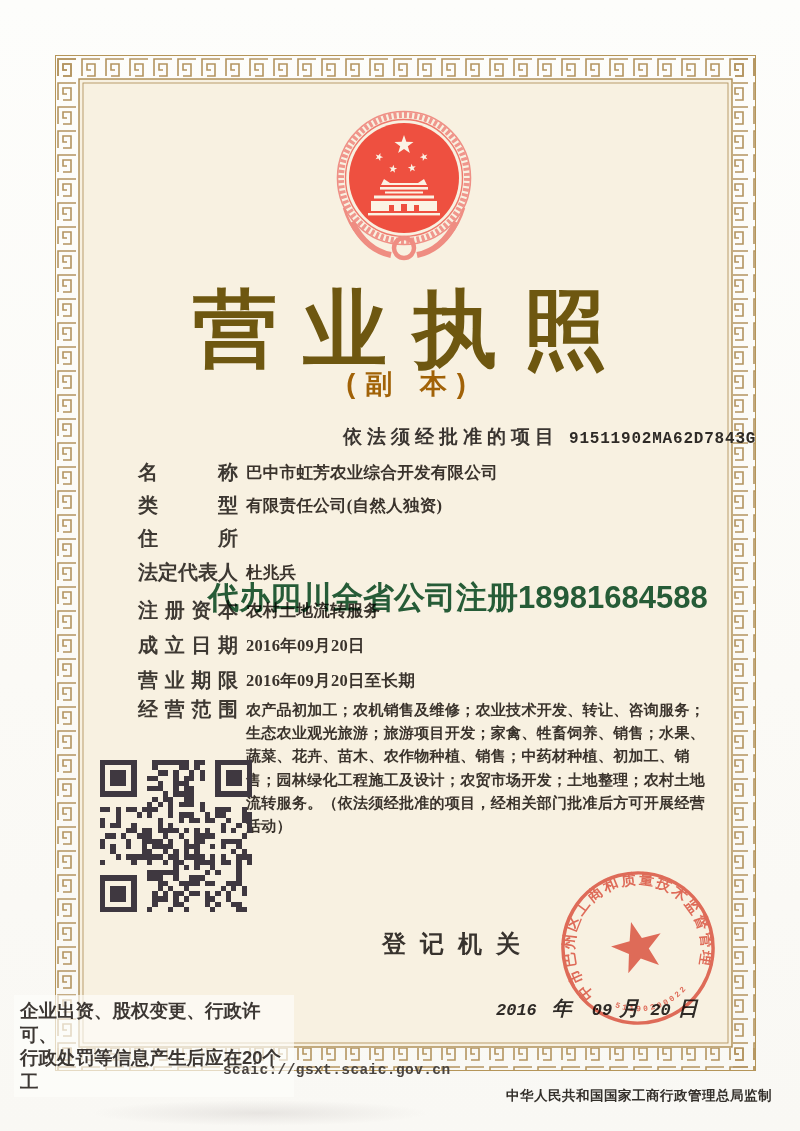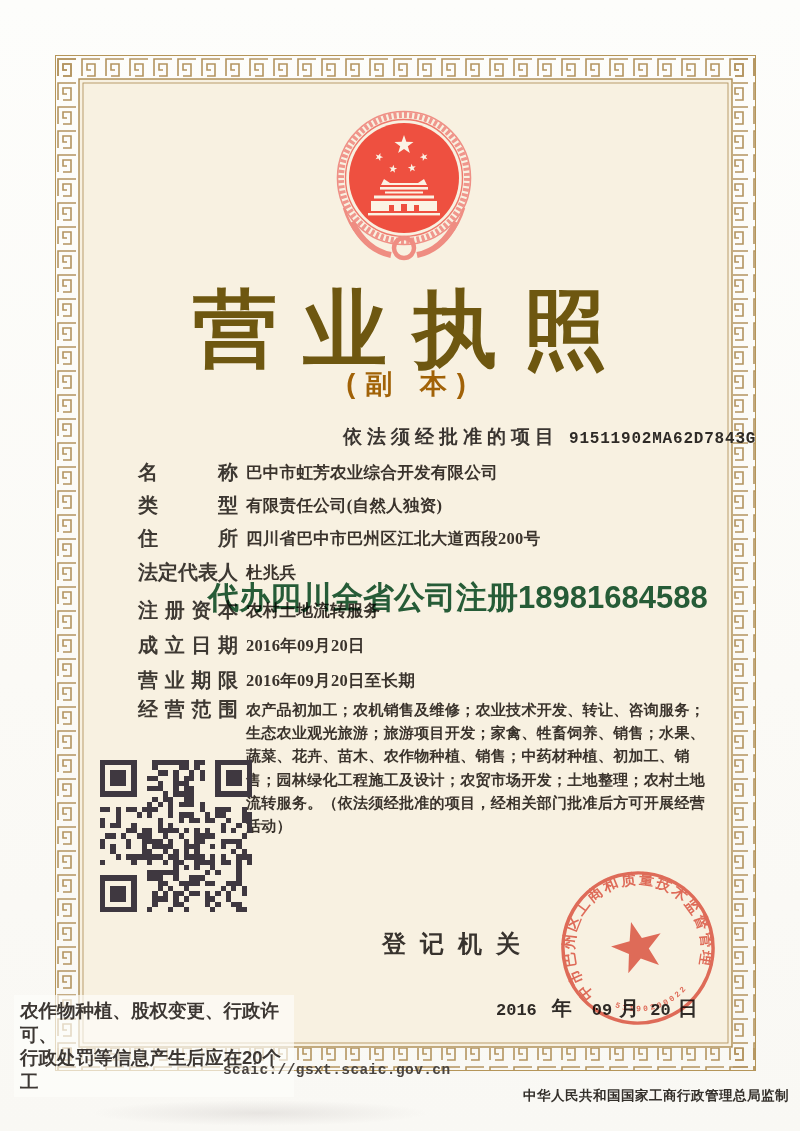--- a/index.html
+++ b/index.html
@@ -64,21 +64,21 @@
   #qr svg{width:100%;height:100%;}
   
   #reg-label{
     left:382px;top:928px;
     font-family:"Liberation Sans","DejaVu Sans",sans-serif;
     font-weight:700;font-size:24px;letter-spacing:14px;color:#38332e;white-space:nowrap;
   }
   
   #seal{left:556px;top:866px;width:164px;height:164px;opacity:.82;mix-blend-mode:multiply;z-index:5;}
   
-  #date-line{left:496px;top:995px;display:flex;align-items:baseline;white-space:nowrap;z-index:4;}
+  #date-line{left:496px;top:995px;display:flex;align-items:baseline;white-space:nowrap;z-index:4;font-style:italic;}
   #date-line .num{
     font-family:"Liberation Mono","DejaVu Sans Mono",monospace;
     font-weight:700;font-size:17px;color:#2f2b27;
   }
   #date-line .unit{
     font-family:"Liberation Sans","DejaVu Sans",sans-serif;
     font-weight:800;font-size:20px;color:#2f2b27;
   }
   #date-line .g1{margin-left:15px;} #date-line .g2{margin-left:20px;}
   #date-line .g3{margin-left:7px;}  #date-line .g4{margin-left:11px;}
@@ -89,21 +89,21 @@
     background:rgba(253,253,251,.66);z-index:7;
     font-family:"Liberation Sans","DejaVu Sans",sans-serif;
     font-weight:700;font-size:18.5px;line-height:23.5px;color:#3c3733;
   }
   #url{
     left:223px;top:1062px;z-index:8;
     font-family:"Liberation Mono","DejaVu Sans Mono",monospace;
     font-weight:700;font-size:14.5px;letter-spacing:.4px;color:#494440;white-space:nowrap;
   }
   #publisher{
-    left:523px;top:1087px;
+    left:506px;top:1087px;
     font-family:"Liberation Sans","DejaVu Sans",sans-serif;
     font-weight:700;font-size:13.5px;letter-spacing:.5px;color:#332f2a;white-space:nowrap;
   }
   
   #smudge{
     left:90px;top:1100px;width:340px;height:26px;border-radius:50%;
     background:radial-gradient(ellipse at center,rgba(150,140,140,.18),rgba(150,140,140,0) 70%);
   }
 </style>
 </head>
@@ -176,21 +176,20 @@
         <span>类</span>
         <span>型</span>
       </span>
     <span class="fvalue">有限责任公司(自然人独资)</span>
   </div>
   <div class="row">
     <span class="flabel justify">
         <span>住</span>
         <span>所</span>
       </span>
-    <span class="fvalue">四川省巴中市巴州区江北大道西段200号</span>
   </div>
   <div class="row">
     <span class="flabel justify">
         <span>法</span>
         <span>定</span>
         <span>代</span>
         <span>表</span>
         <span>人</span>
       </span>
     <span class="fvalue">杜兆兵</span>
@@ -261,21 +260,21 @@
       <textPath href="#sealTop" startOffset="50%" text-anchor="middle">巴中市巴州区工商和质量技术监督管理局</textPath>
     </text>
     <polygon fill="#e05242" transform="scale(27)" points="0,-1 0.235,-0.324 0.951,-0.309 0.380,0.124 0.588,0.809 0,0.4 -0.588,0.809 -0.380,0.124 -0.951,-0.309 -0.235,-0.324"></polygon>
     <text font-size="8" font-weight="700" fill="#e05242" letter-spacing="2.5" font-family="Liberation Mono, DejaVu Sans Mono, monospace">
       <textPath href="#sealBot" startOffset="50%" text-anchor="middle">51190200022</textPath>
     </text>
   </g>
 </svg>
 
 <div id="notice" class="abs">
-  <div>农作物种植、股权变更、行政许可、</div>
+  <div>企业出资、股权变更、行政许可、</div>
   <div>行政处罚等信息产生后应在20个工</div>
 
 </div>
 <div id="url" class="abs">scaic://gsxt.scaic.gov.cn</div>
 
 <div id="publisher" class="abs">中华人民共和国国家工商行政管理总局监制</div>
 
 <div id="smudge" class="abs"></div>
 
 </body></html>

